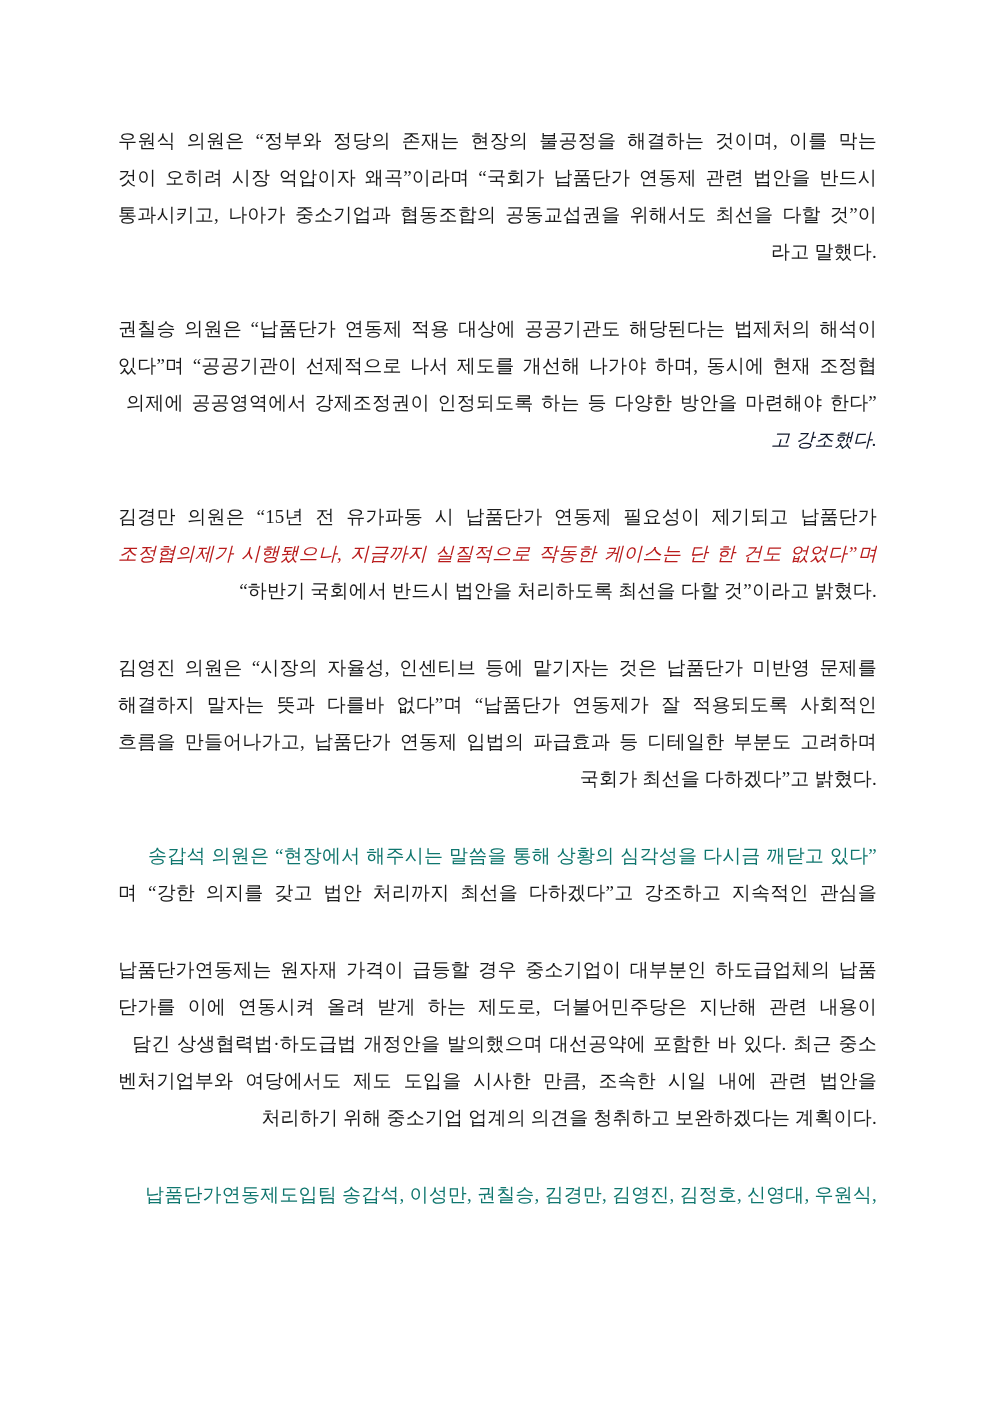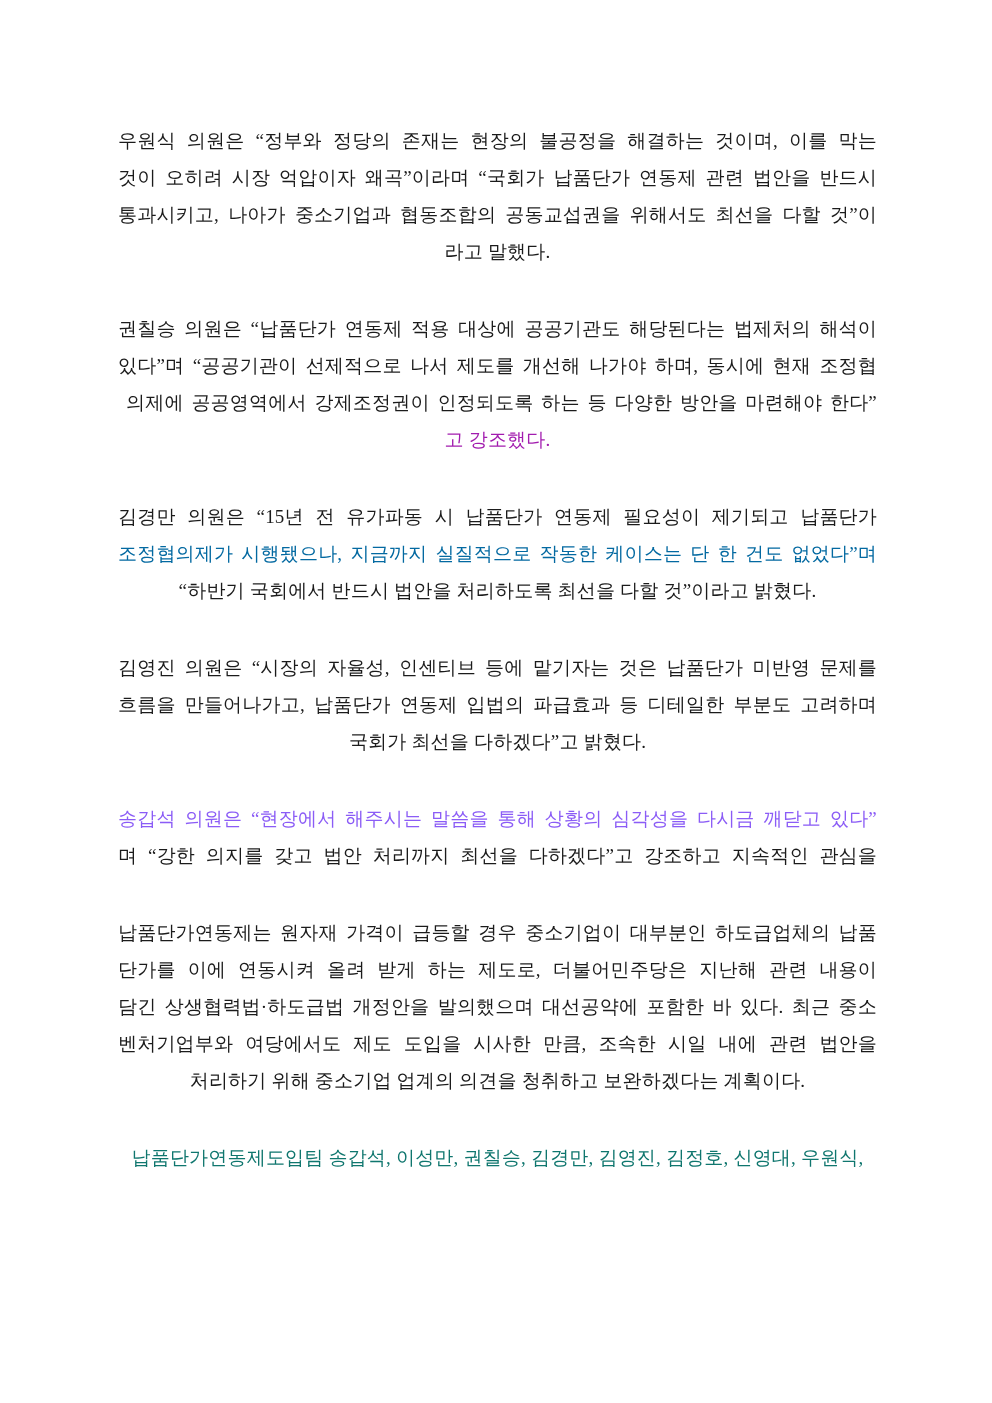--- a/index.html
+++ b/index.html
@@ -23,57 +23,58 @@
     display: block;
     font-size: 19px;
     line-height: 37px;
     color: #1b1b1b;
     white-space: nowrap;
     overflow: hidden;
     letter-spacing: 0.2px;
   }
   
   .line.just { text-align: justify; text-align-last: justify; }
-  .line.last { text-align: center; }
+  .line.last { text-align: right; }
 </style>
 </head>
 <body style="background: rgb(255, 255, 255);">
 
 <main class="page">
   <article>
       <p class="para">
         <span class="line just" style="color: rgb(27, 27, 27);">우원식 의원은 “정부와 정당의 존재는 현장의 불공정을 해결하는 것이며, 이를 막는</span>
         <span class="line just" style="color: rgb(27, 27, 27);">것이 오히려 시장 억압이자 왜곡”이라며 “국회가 납품단가 연동제 관련 법안을 반드시</span>
         <span class="line just" style="color: rgb(27, 27, 27);">통과시키고, 나아가 중소기업과 협동조합의 공동교섭권을 위해서도 최선을 다할 것”이</span>
         <span class="line last" style="color: rgb(27, 27, 27);">라고 말했다.</span>
       </p>
       <p class="para">
         <span class="line just" style="color: rgb(27, 27, 27);">권칠승 의원은 “납품단가 연동제 적용 대상에 공공기관도 해당된다는 법제처의 해석이</span>
         <span class="line just" style="color: rgb(27, 27, 27);">있다”며 “공공기관이 선제적으로 나서 제도를 개선해 나가야 하며, 동시에 현재 조정협</span>
         <span class="line just" style="color: rgb(27, 27, 27); margin-left: 8px;">의제에 공공영역에서 강제조정권이 인정되도록 하는 등 다양한 방안을 마련해야 한다”</span>
-        <span class="line last" style="color: #a21caf;">고 강조했다.</span>
+        <span class="line last" style="color: #0f172a; font-style: italic;">고 강조했다.</span>
       </p>
       <p class="para">
         <span class="line just" style="color: rgb(27, 27, 27);">김경만 의원은 “15년 전 유가파동 시 납품단가 연동제 필요성이 제기되고 납품단가</span>
-        <span class="line just" style="color: #0369a1;">조정협의제가 시행됐으나, 지금까지 실질적으로 작동한 케이스는 단 한 건도 없었다”며</span>
+        <span class="line just" style="color: #b91c1c; font-style: italic;">조정협의제가 시행됐으나, 지금까지 실질적으로 작동한 케이스는 단 한 건도 없었다”며</span>
         <span class="line last" style="color: rgb(27, 27, 27);">“하반기 국회에서 반드시 법안을 처리하도록 최선을 다할 것”이라고 밝혔다.</span>
       </p>
       <p class="para">
         <span class="line just" style="color: rgb(27, 27, 27);">김영진 의원은 “시장의 자율성, 인센티브 등에 맡기자는 것은 납품단가 미반영 문제를</span>
+        <span class="line just" style="color: rgb(27, 27, 27);">해결하지 말자는 뜻과 다를바 없다”며 “납품단가 연동제가 잘 적용되도록 사회적인</span>
         <span class="line just" style="color: rgb(27, 27, 27);">흐름을 만들어나가고, 납품단가 연동제 입법의 파급효과 등 디테일한 부분도 고려하며</span>
         <span class="line last" style="color: rgb(27, 27, 27);">국회가 최선을 다하겠다”고 밝혔다.</span>
       </p>
       <p class="para">
-        <span class="line just" style="color: #8b5cf6;">송갑석 의원은 “현장에서 해주시는 말씀을 통해 상황의 심각성을 다시금 깨닫고 있다”</span>
+        <span class="line just" style="color: #0f766e; margin-left: 30px;">송갑석 의원은 “현장에서 해주시는 말씀을 통해 상황의 심각성을 다시금 깨닫고 있다”</span>
         <span class="line just" style="color: rgb(27, 27, 27);">며 “강한 의지를 갖고 법안 처리까지 최선을 다하겠다”고 강조하고 지속적인 관심을</span>
       </p>
       <p class="para">
         <span class="line just" style="color: rgb(27, 27, 27);">납품단가연동제는 원자재 가격이 급등할 경우 중소기업이 대부분인 하도급업체의 납품</span>
         <span class="line just" style="color: rgb(27, 27, 27);">단가를 이에 연동시켜 올려 받게 하는 제도로, 더불어민주당은 지난해 관련 내용이</span>
-        <span class="line just" style="color: rgb(27, 27, 27);">담긴 상생협력법·하도급법 개정안을 발의했으며 대선공약에 포함한 바 있다. 최근 중소</span>
+        <span class="line just" style="color: rgb(27, 27, 27); margin-left: 14px;">담긴 상생협력법·하도급법 개정안을 발의했으며 대선공약에 포함한 바 있다. 최근 중소</span>
         <span class="line just" style="color: rgb(27, 27, 27);">벤처기업부와 여당에서도 제도 도입을 시사한 만큼, 조속한 시일 내에 관련 법안을</span>
         <span class="line last" style="color: rgb(27, 27, 27);">처리하기 위해 중소기업 업계의 의견을 청취하고 보완하겠다는 계획이다.</span>
       </p>
       <p class="para">
         <span class="line last" style="color: #0f766e;">납품단가연동제도입팀 송갑석, 이성만, 권칠승, 김경만, 김영진, 김정호, 신영대, 우원식,</span>
       </p>
     </article>
 </main>
 
 </body></html>

